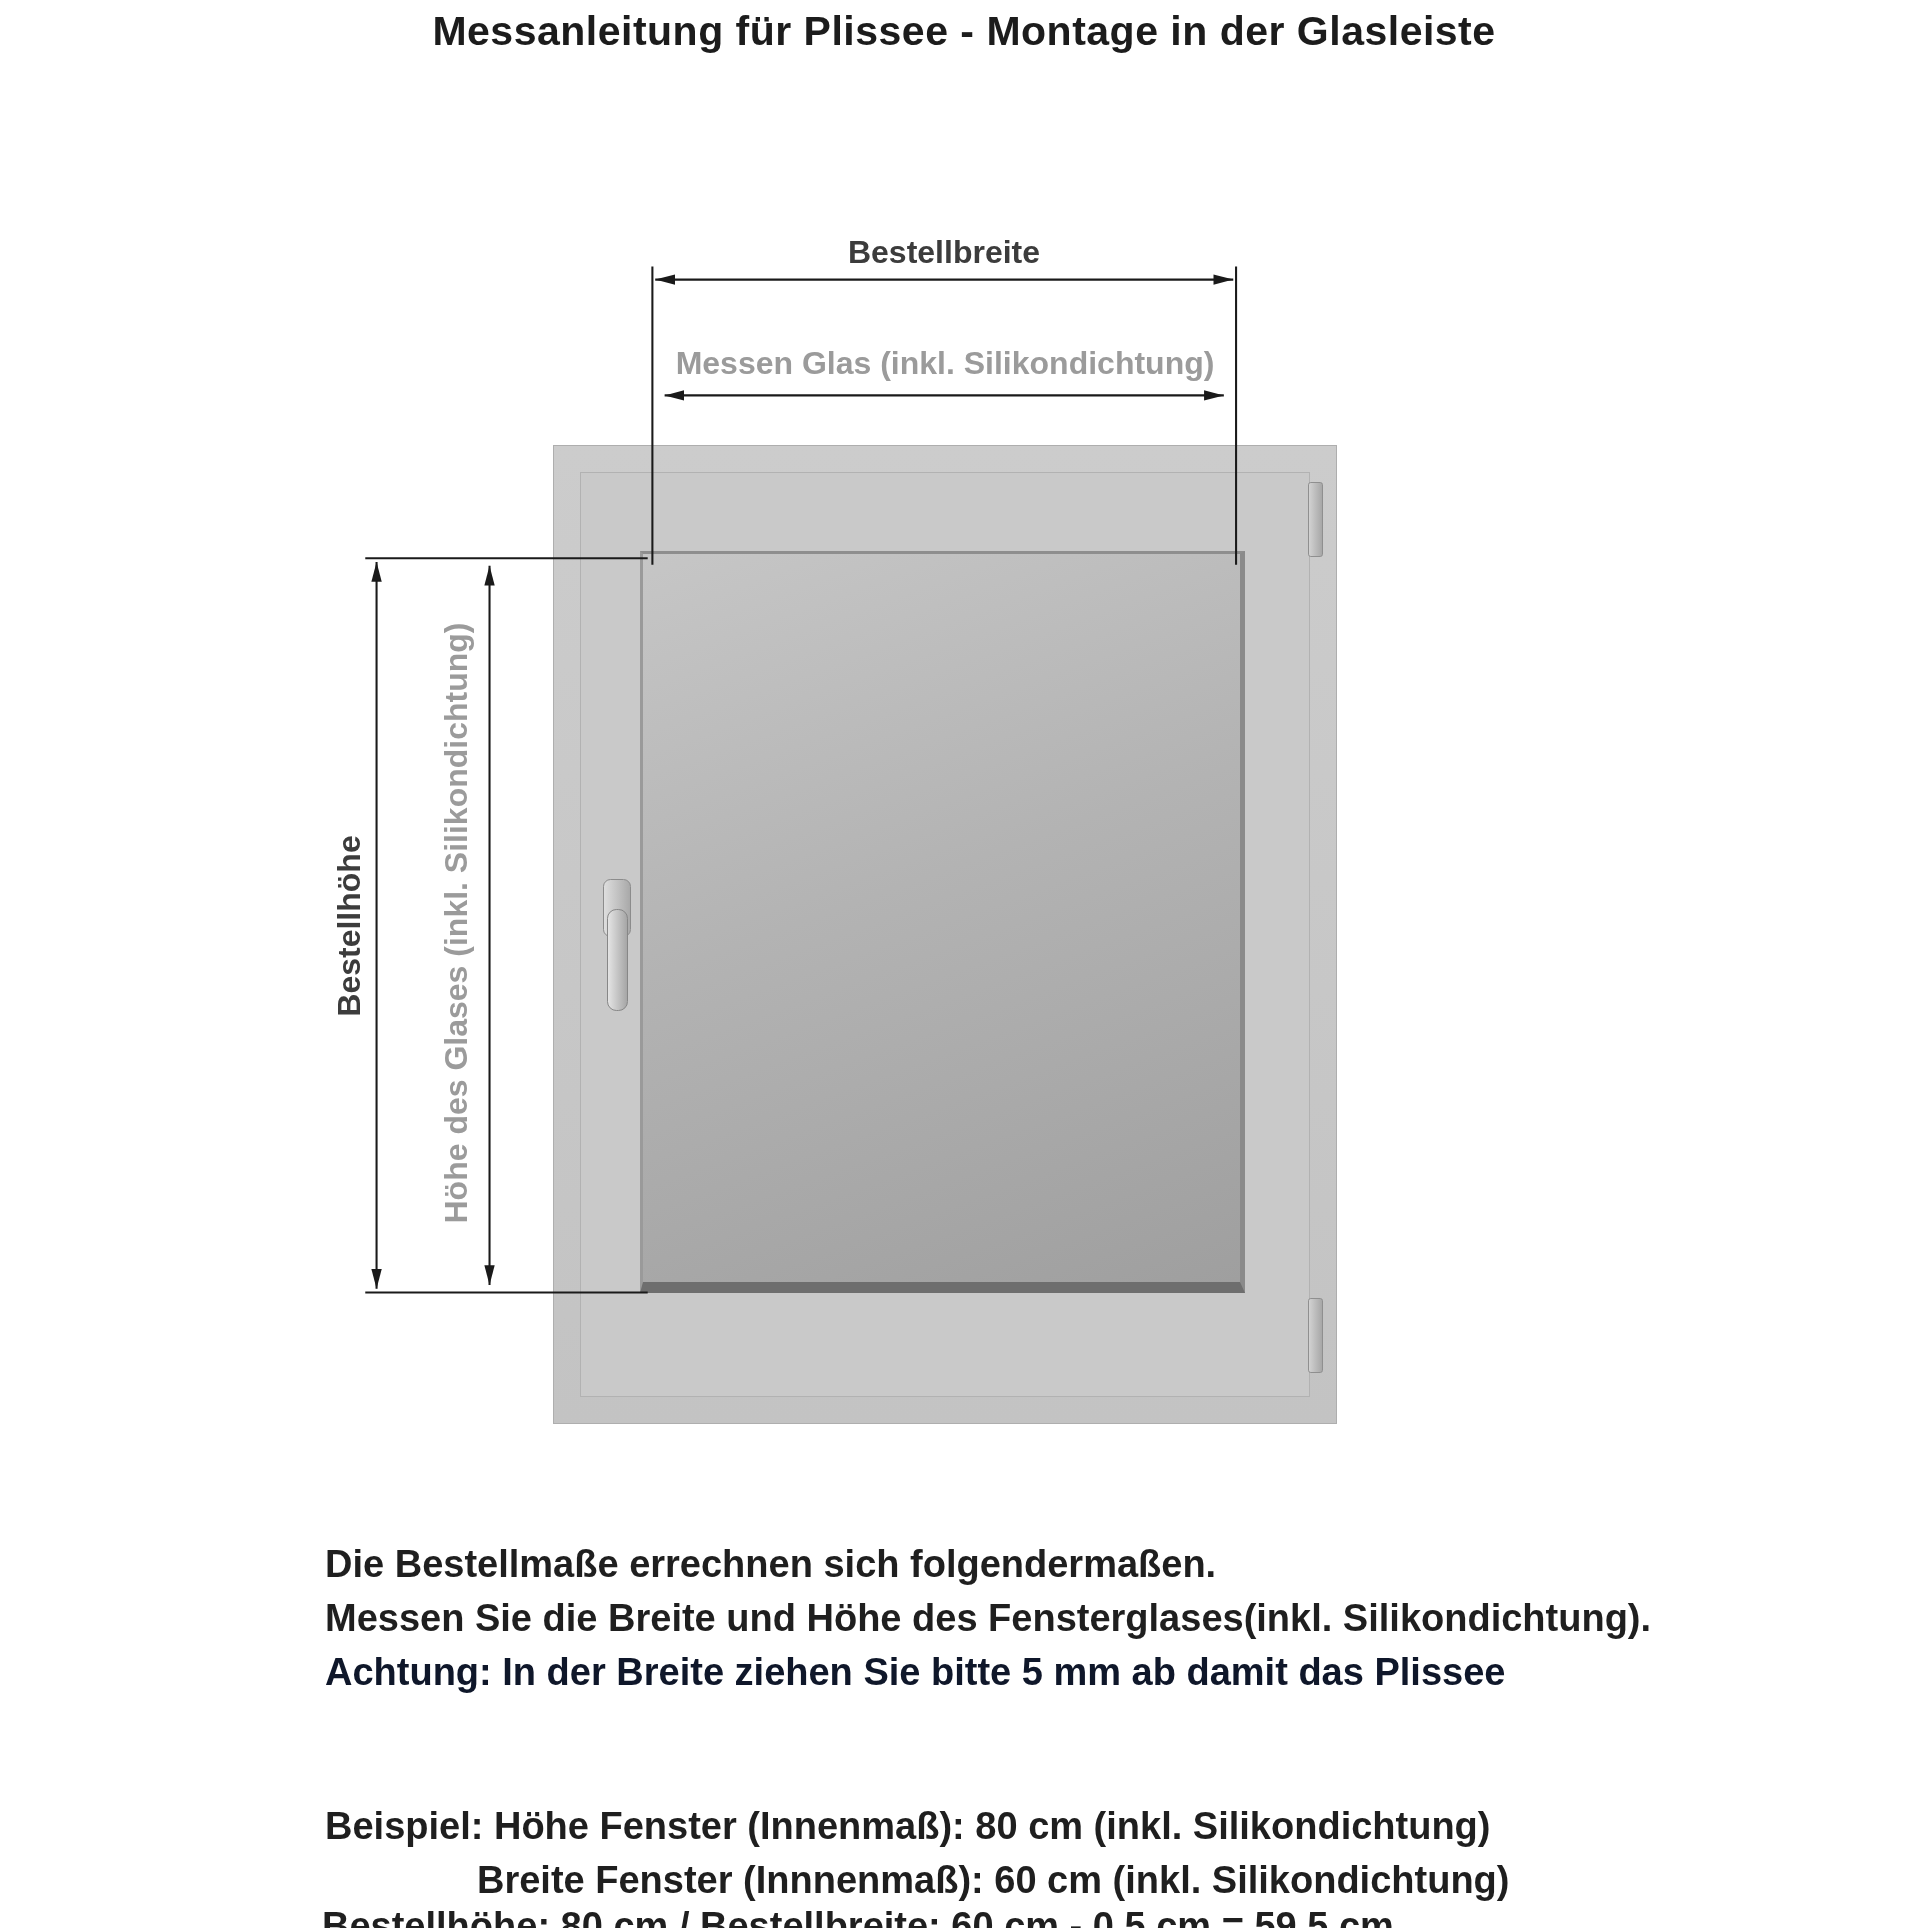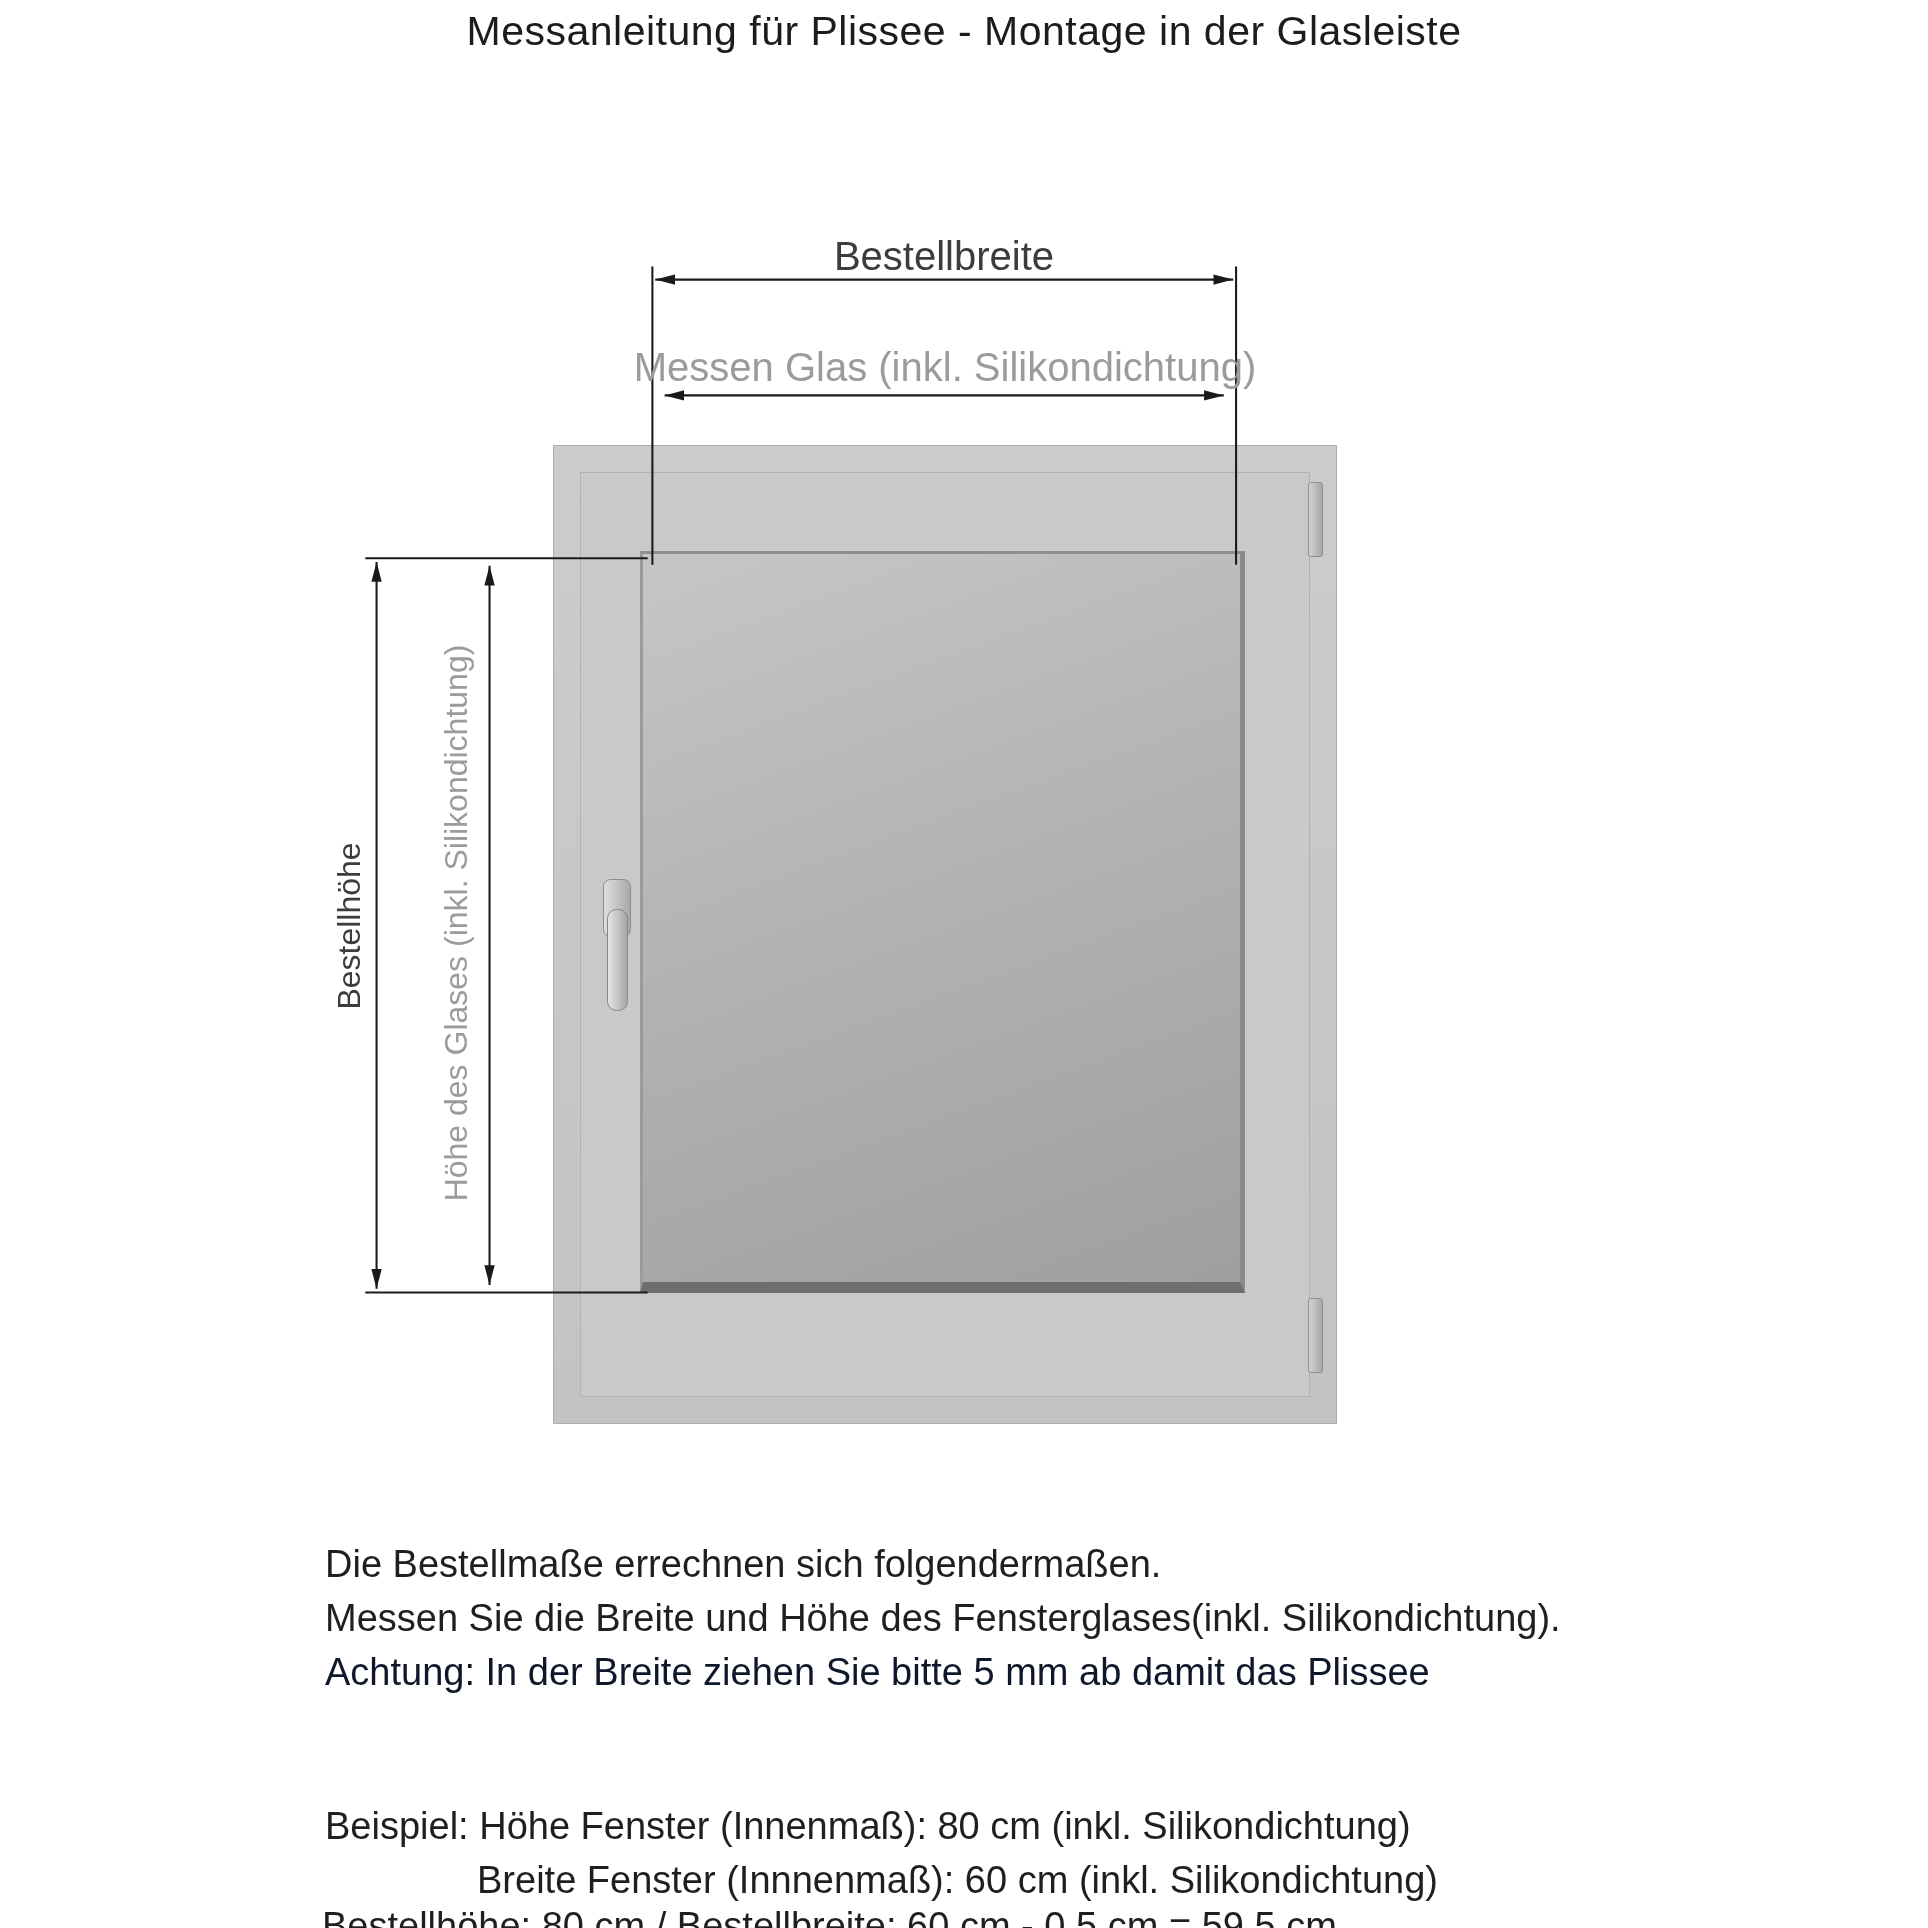--- a/index.html
+++ b/index.html
@@ -4,21 +4,21 @@
 <style>
   html,body { margin:0; padding:0; }
   body {
     width:1928px; height:1928px;
     background:#ffffff;
     font-family:"Liberation Sans", sans-serif;
     position:relative;
     overflow:hidden;
     color:#1c1c1c;
   }
-  .page { position:absolute; inset:0; }
+  .page { position:absolute; inset:0;font-weight:bold; }
 
   .title {
     position:absolute; top:7.5px; left:0; width:100%;
     text-align:center; font-size:41px; color:#1c1c1c;
     letter-spacing:0.5px;
   }
 
   
   .window {
     position:absolute; left:553px; top:445px; width:784px; height:979px;
@@ -54,21 +54,21 @@
     background:linear-gradient(90deg,#d2d2d2,#a7a7a7);
   }
   .hinge-top { left:754px; top:36px; height:73px; }
   .hinge-bottom { left:754px; top:852px; height:73px; }
 
   
   .dims { position:absolute; inset:0; pointer-events:none; }
 
   .dim-label-h {
     position:absolute; transform:translateX(-50%);
-    font-size:40px; white-space:nowrap;text-align:right;
+    font-size:32px; white-space:nowrap;text-align:right;
   }
   .vlabel {
     position:absolute; transform:translate(-50%,-50%) rotate(-90deg);
     font-size:32px; white-space:nowrap;
   }
   .lbl-dark { color:#3c3c3c; }
   .lbl-gray { color:#9b9b9b; }
 
   
   .body-line {

